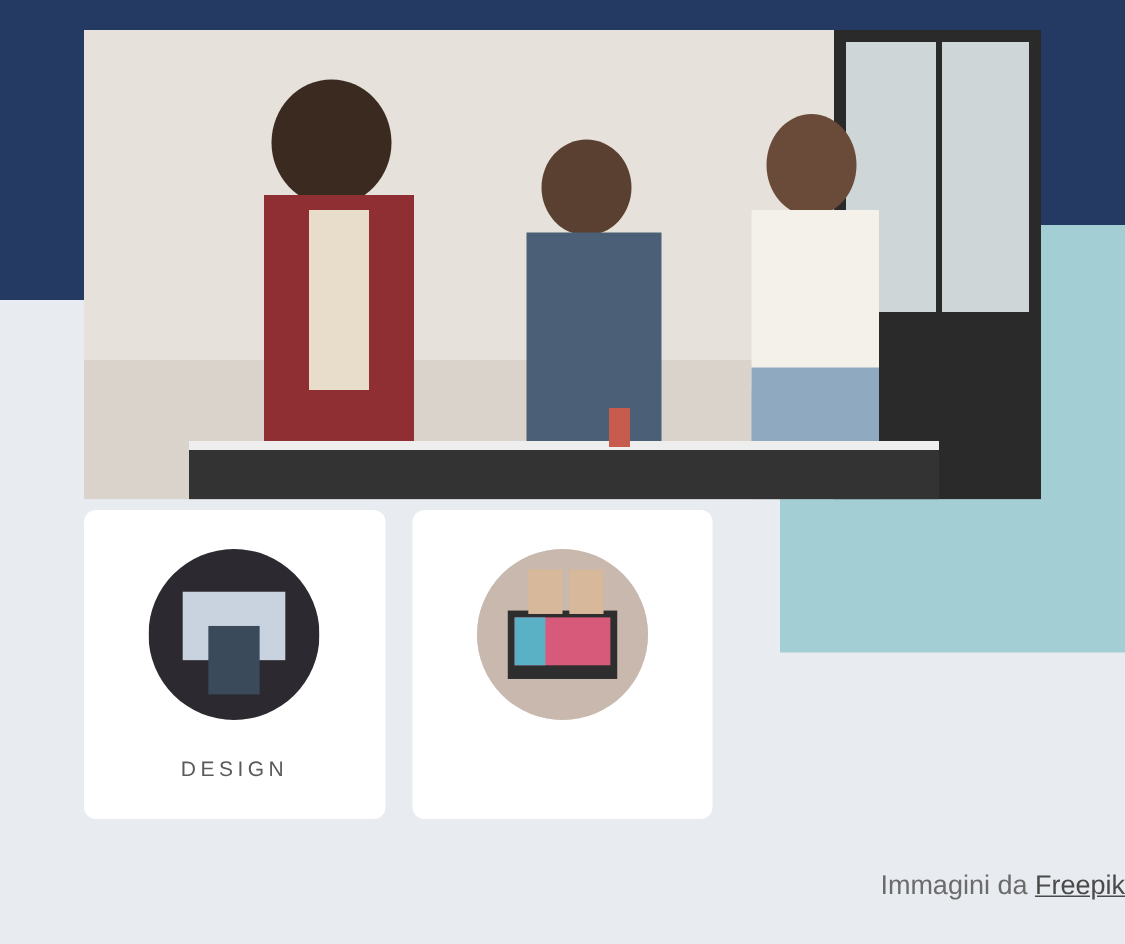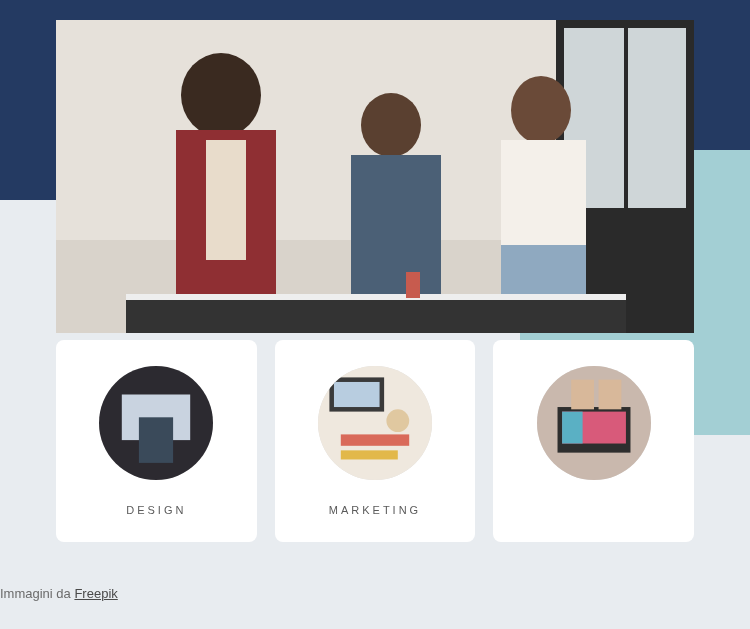--- a/index.html
+++ b/index.html
@@ -57,31 +57,31 @@
   .card .thumb {
     width: 114px;
     height: 114px;
     border-radius: 50%;
     margin: 0 auto 24px;
     overflow: hidden;
     background: #ddd;
   }
   .card .thumb svg { display: block; width: 100%; height: 100%; }
   .card .title {
-    font-size: 11px;
+    font-size: 14px;
     letter-spacing: 3px;
     color: #5a5a5a;
     font-weight: 400;
   }
   .caption {
     position: absolute;
     bottom: 28px;
     width: 100%;
-    text-align: left;
-    font-size: 13px;
+    text-align: right;
+    font-size: 18px;
     color: #6b6b6b;
   }
   .caption .attr-link { color: #4a4a4a; text-decoration: underline; cursor: pointer; }
 </style>
 </head>
 <body>
 
 <div class="bg-navy"></div>
 <div class="bg-teal"></div>
 
@@ -115,33 +115,20 @@
     <div class="thumb">
       <svg viewBox="0 0 100 100">
         <rect width="100" height="100" fill="#2c2a30"></rect>
         <rect x="20" y="25" width="60" height="40" fill="#c9d3e0"></rect>
         <rect x="35" y="45" width="30" height="40" fill="#3a4a5a"></rect>
       </svg>
     </div>
     <div class="title">DESIGN</div>
   </div>
 
-  <div class="card">
-    <div class="thumb">
-      <svg viewBox="0 0 100 100">
-        <rect width="100" height="100" fill="#efe8de"></rect>
-        <rect x="10" y="10" width="48" height="30" fill="#3a3a3a"></rect>
-        <rect x="14" y="14" width="40" height="22" fill="#b8cde0"></rect>
-        <rect x="20" y="60" width="60" height="10" fill="#d96a5a"></rect>
-        <rect x="20" y="74" width="50" height="8" fill="#e2b84a"></rect>
-        <circle cx="70" cy="48" r="10" fill="#e0c8a0"></circle>
-      </svg>
-    </div>
-    <div class="title">MARKETING</div>
-  </div>
 
   <div class="card">
     <div class="thumb">
       <svg viewBox="0 0 100 100">
         <rect width="100" height="100" fill="#c9b8ad"></rect>
         <rect x="18" y="36" width="64" height="40" fill="#2e2e2e"></rect>
         <rect x="22" y="40" width="56" height="28" fill="#d85a7a"></rect>
         <rect x="22" y="40" width="18" height="28" fill="#5ab0c4"></rect>
         <rect x="30" y="12" width="20" height="26" fill="#d8b89a"></rect>
         <rect x="54" y="12" width="20" height="26" fill="#d8b89a"></rect>

